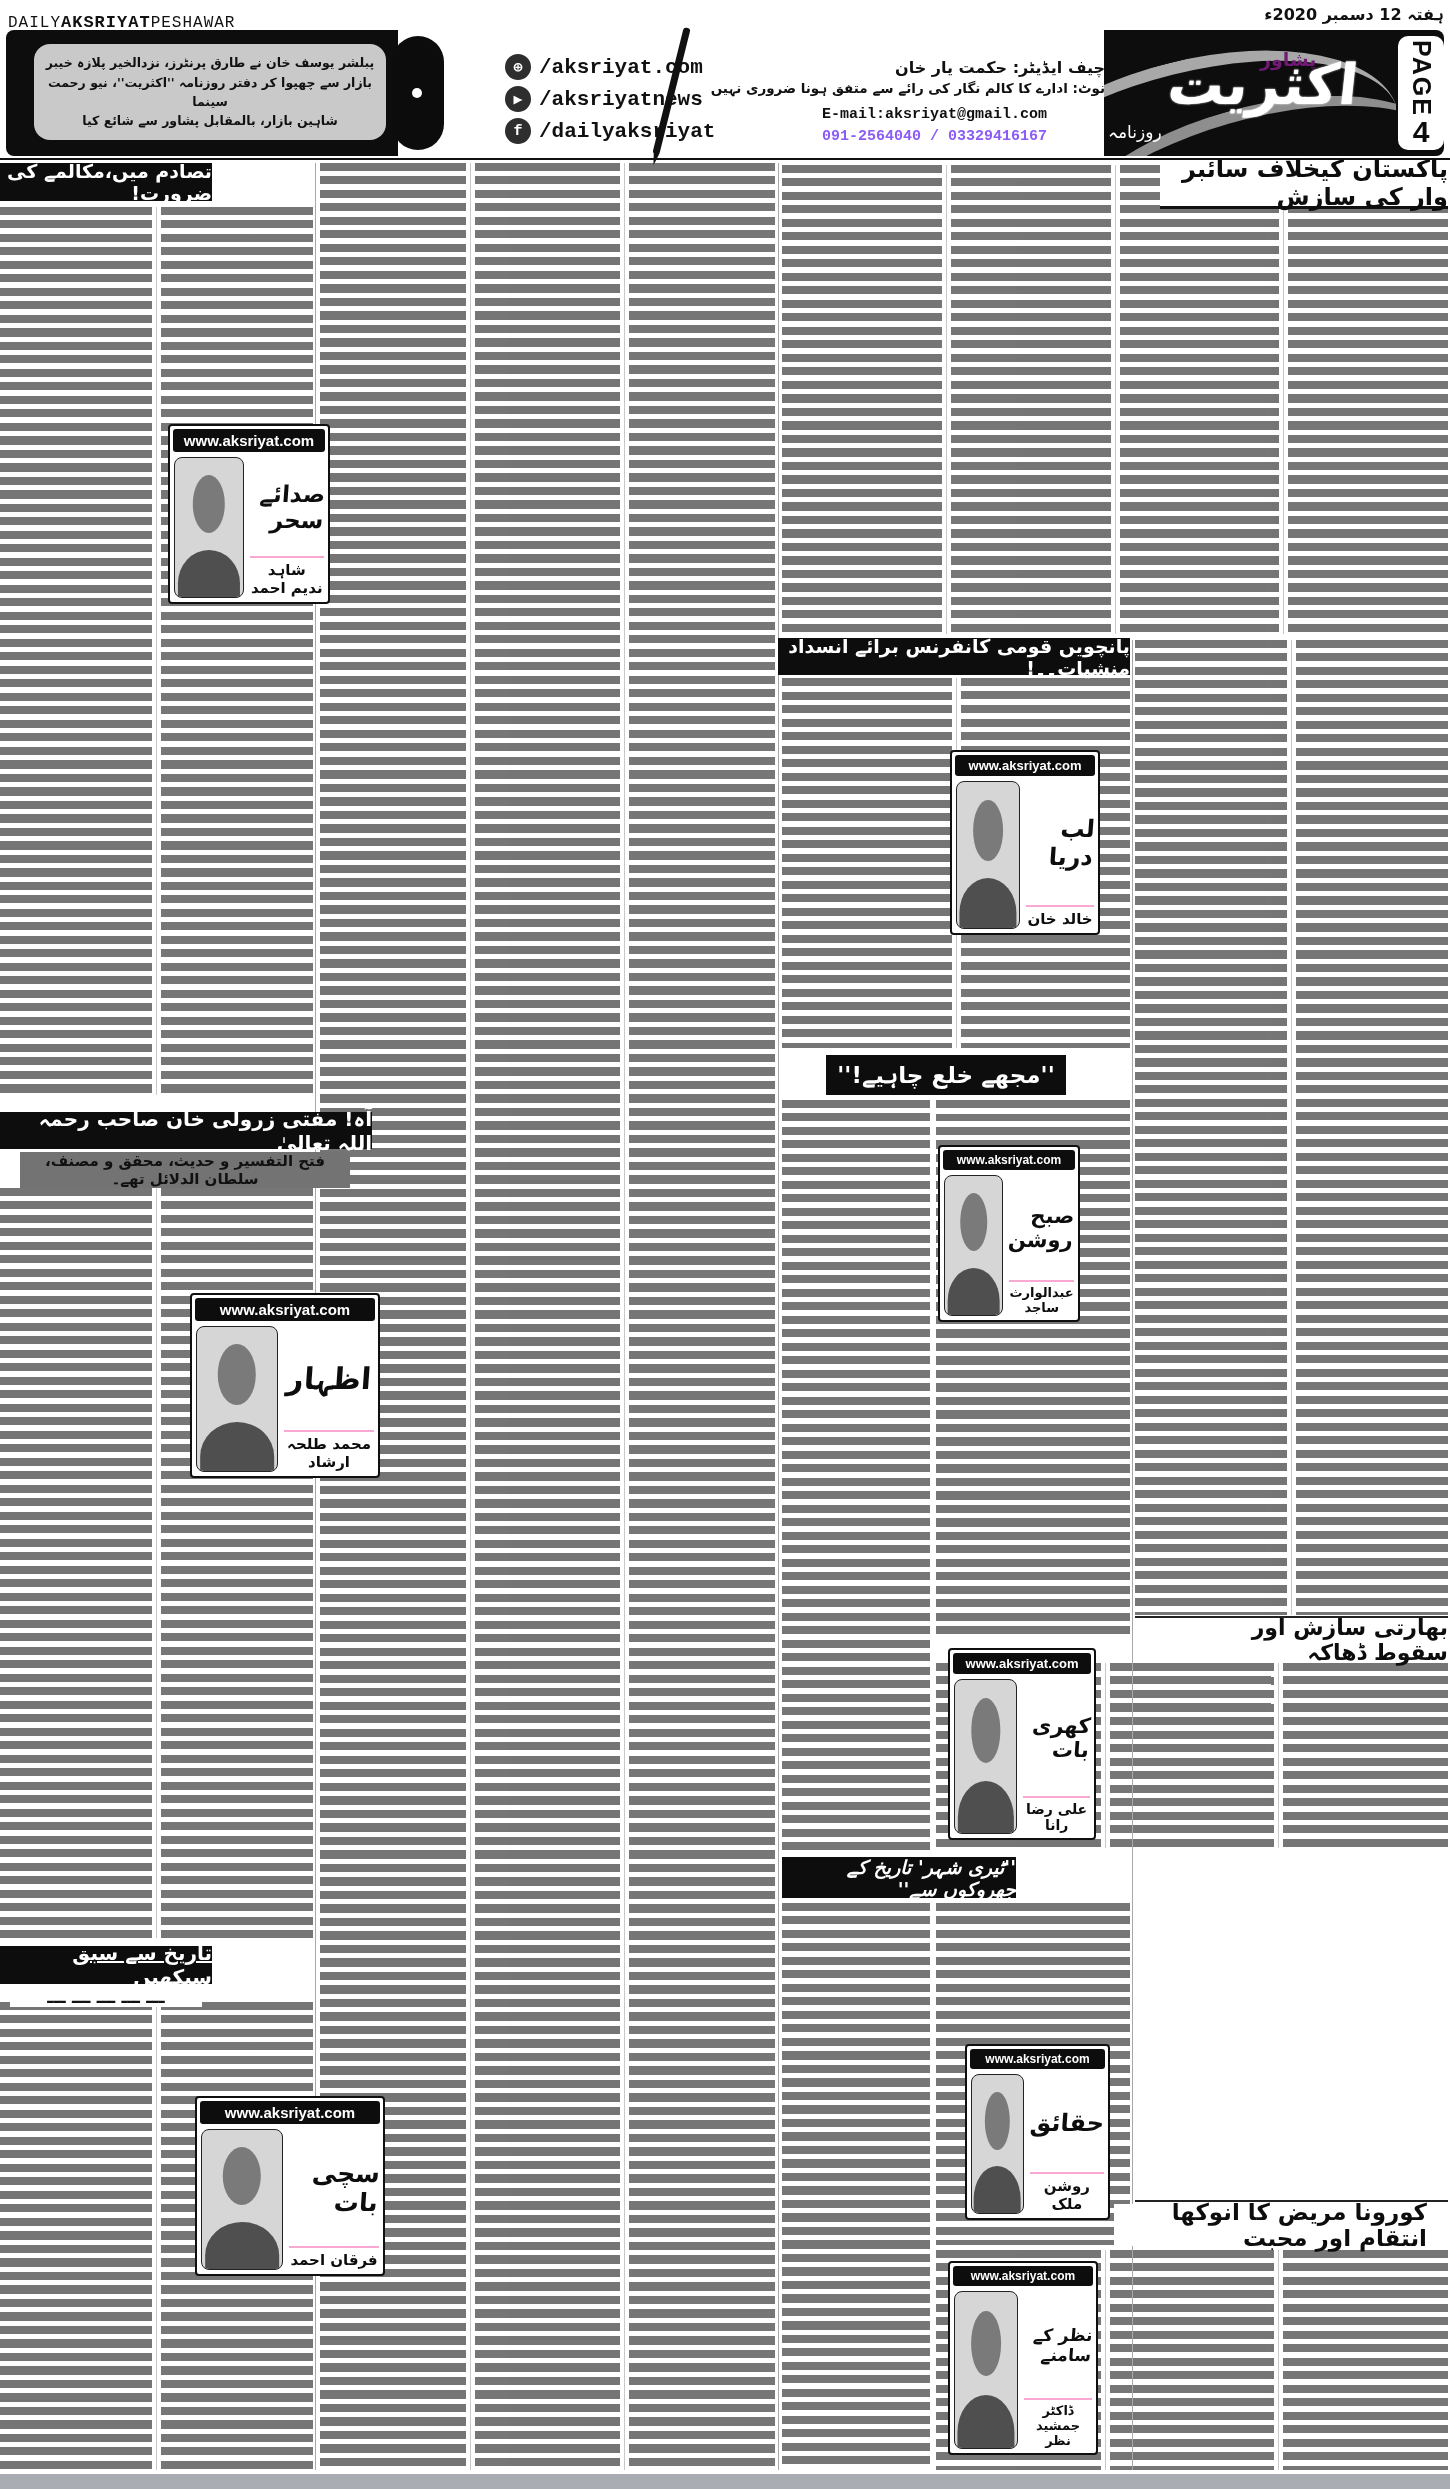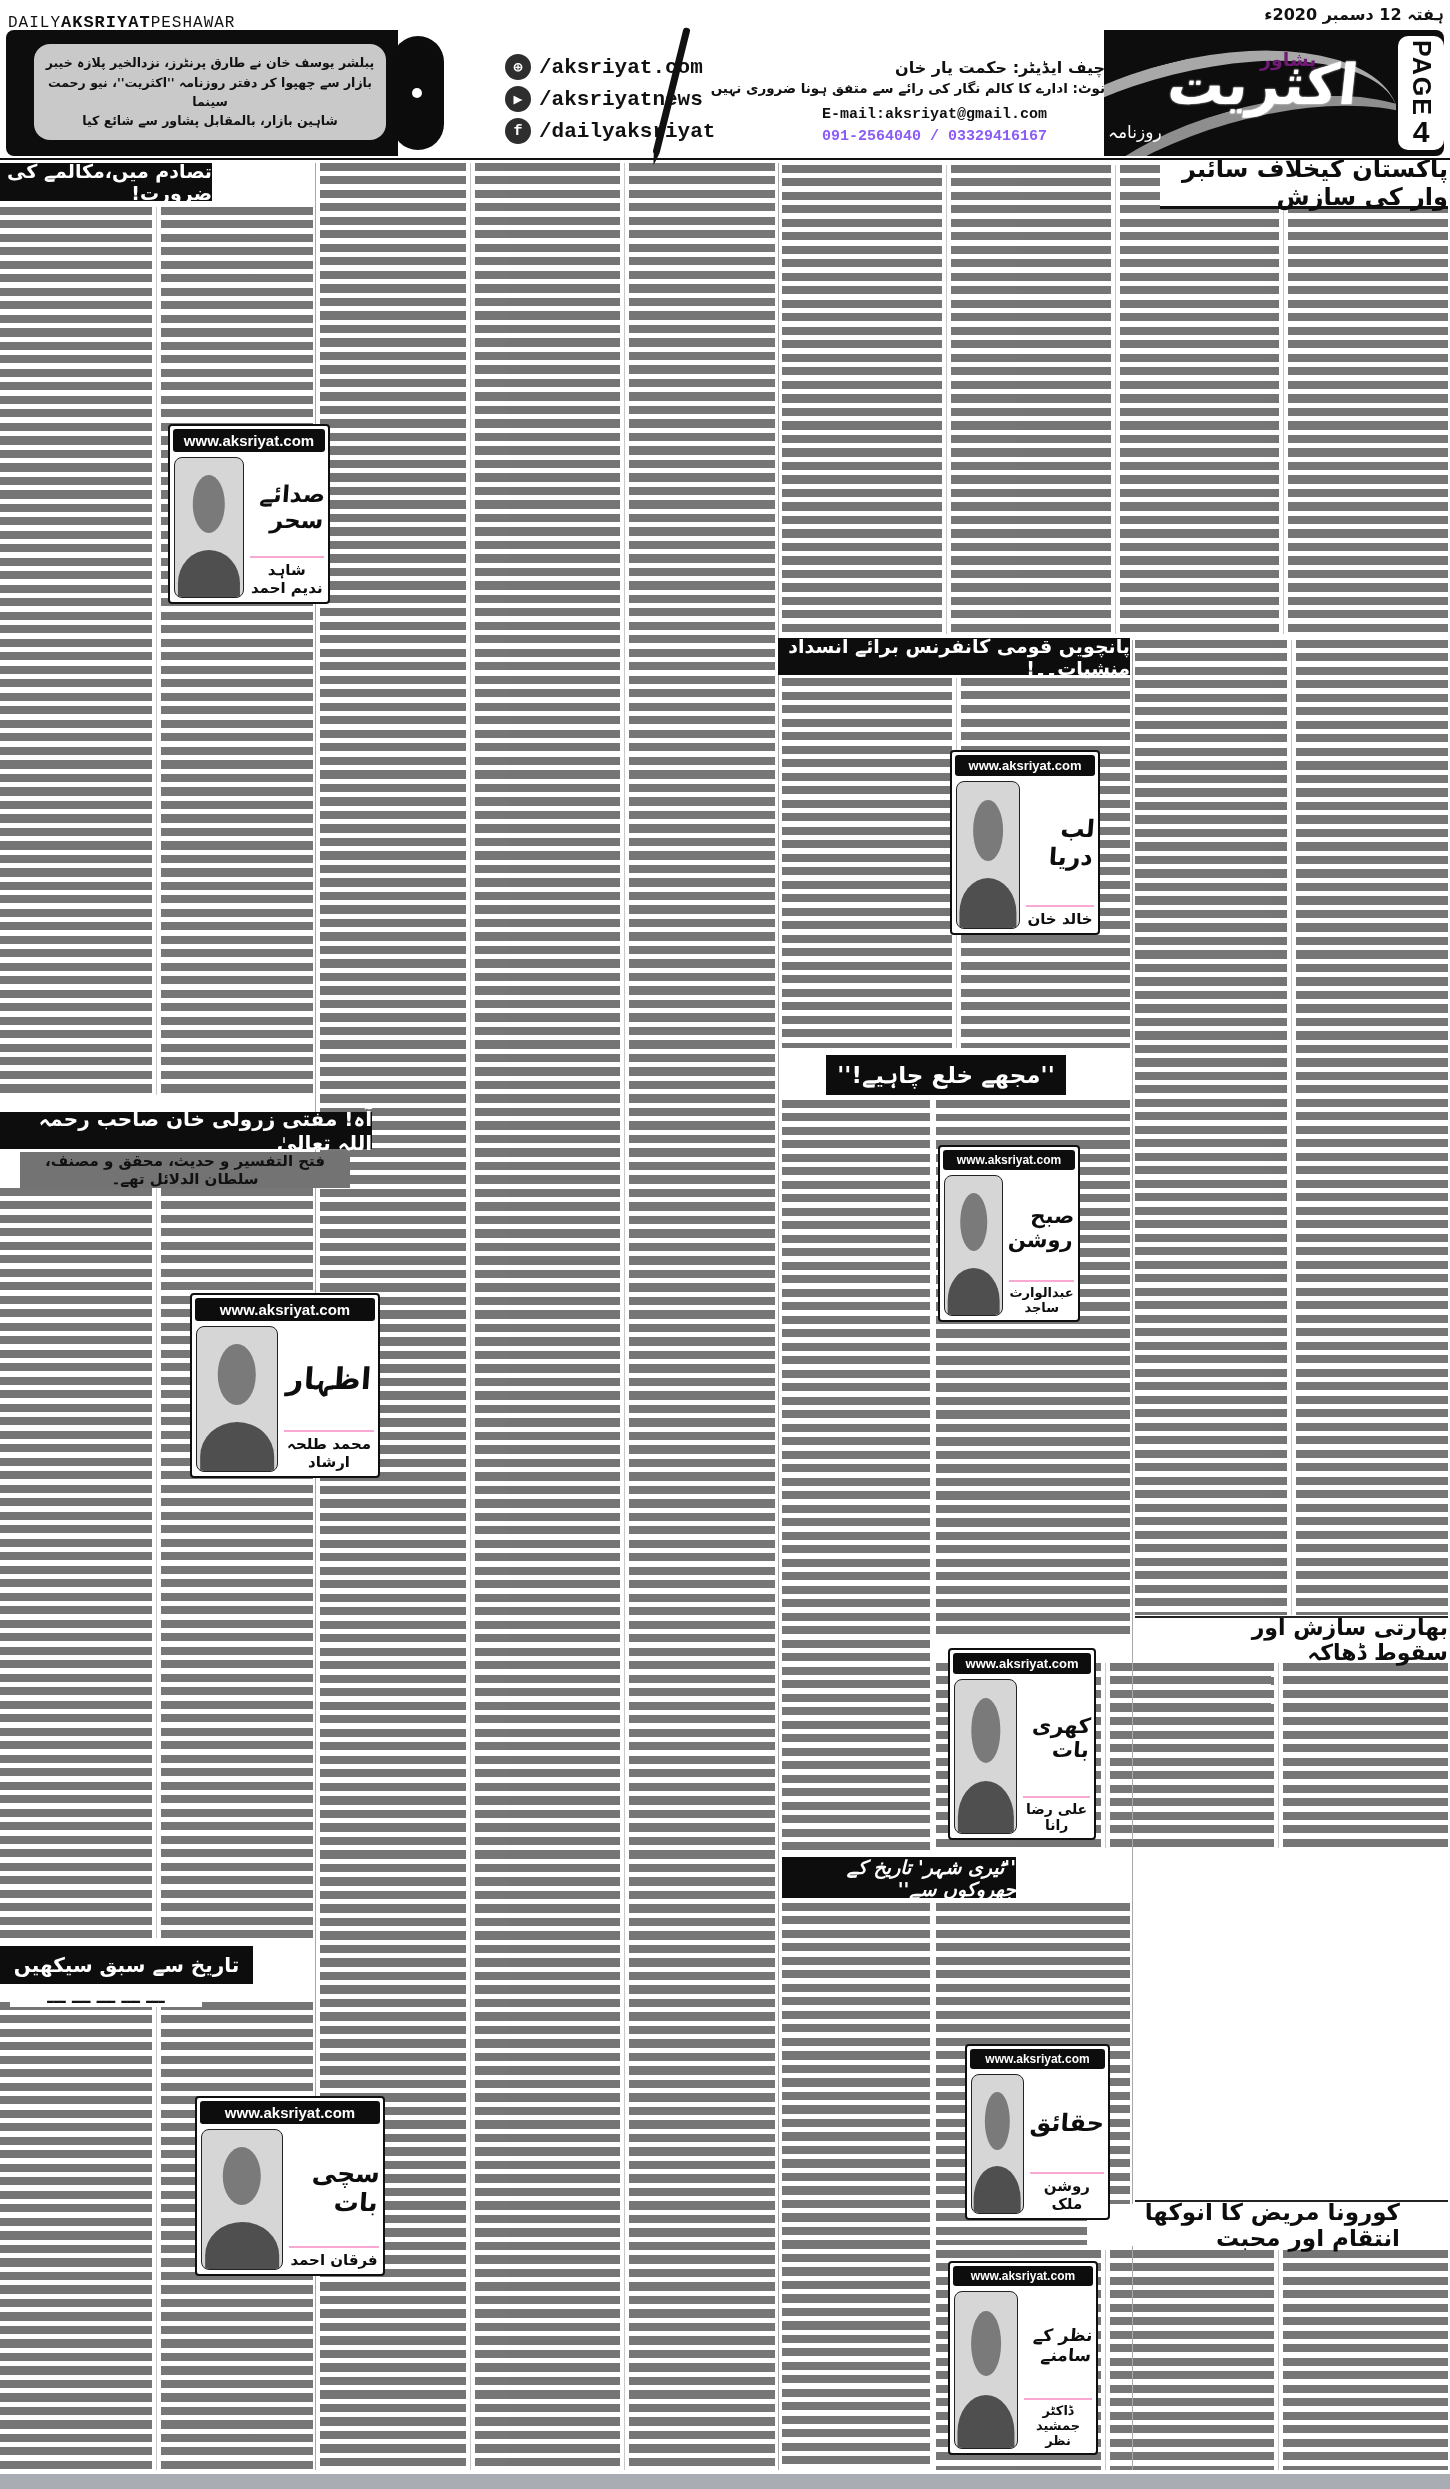--- a/index.html
+++ b/index.html
@@ -142,24 +142,24 @@
 
   <div class="abs hplain" style="left:1160px;top:160px;width:288px;height:46px;font-size:24px;border-bottom:3px solid #111;">پاکستان کیخلاف سائبر وار کی سازش</div>
   <div class="abs hbar" style="left:0;top:163px;width:212px;height:38px;font-size:19px;">تصادم میں،مکالمے کی ضرورت!</div>
   <div class="abs hbar" style="left:778px;top:638px;width:352px;height:37px;font-size:19px;">پانچویں قومی کانفرنس برائے انسداد منشیات۔۔!</div>
   <div class="abs hbar" style="left:826px;top:1055px;width:240px;height:40px;font-size:23px;">''مجھے خلع چاہیے!''</div>
   <div class="abs hbar" style="left:0;top:1112px;width:372px;height:37px;font-size:20px;">آہ! مفتی زرولی خان صاحب رحمہ اللہ تعالیٰ</div>
   <div class="abs hsub" style="left:20px;top:1152px;width:330px;">فتح التفسير و حديث، محقق و مصنف، سلطان الدلائل تھے۔</div>
   <div class="abs hplain" style="left:1248px;top:1621px;width:200px;height:37px;font-size:22px;">بھارتی سازش اور سقوط ڈھاکہ</div>
   <div class="abs hrline" style="left:1135px;top:1616px;width:313px;"></div>
   <div class="abs hbar" style="left:782px;top:1857px;width:234px;height:41px;font-size:19px;font-style:italic;">''ٹیری شہر' تاریخ کے جھروکوں سے''</div>
-  <div class="abs hbar" style="left:0;top:1946px;width:253px;height:38px;font-size:20px;">تاریخ سے سبق سیکھیں</div>
+  <div class="abs hbar" style="left:0;top:1946px;width:212px;height:38px;font-size:20px;text-decoration:underline;">تاریخ سے سبق سیکھیں</div>
   <div class="abs dashrow" style="left:10px;top:1986px;width:192px;">ـــ ـــ ـــ ـــ ـــ</div>
   <div class="abs hrline" style="left:1135px;top:2200px;width:313px;"></div>
-  <div class="abs hplain" style="left:1087px;top:2204px;width:313px;height:42px;font-size:23px;">کورونا مریض کا انوکھا انتقام اور محبت</div>
+  <div class="abs hplain" style="left:1114px;top:2204px;width:313px;height:42px;font-size:23px;">کورونا مریض کا انوکھا انتقام اور محبت</div>
 
   <div class="abs cols" style="left:0;top:207px;width:313px;height:888px;">
       <div class="tcol"></div>
       <div class="tcol"></div>
     </div>
   <div class="abs cols" style="left:0;top:1188px;width:313px;height:750px;">
       <div class="tcol"></div>
       <div class="tcol"></div>
     </div>
   <div class="abs cols" style="left:0;top:2002px;width:313px;height:468px;">

